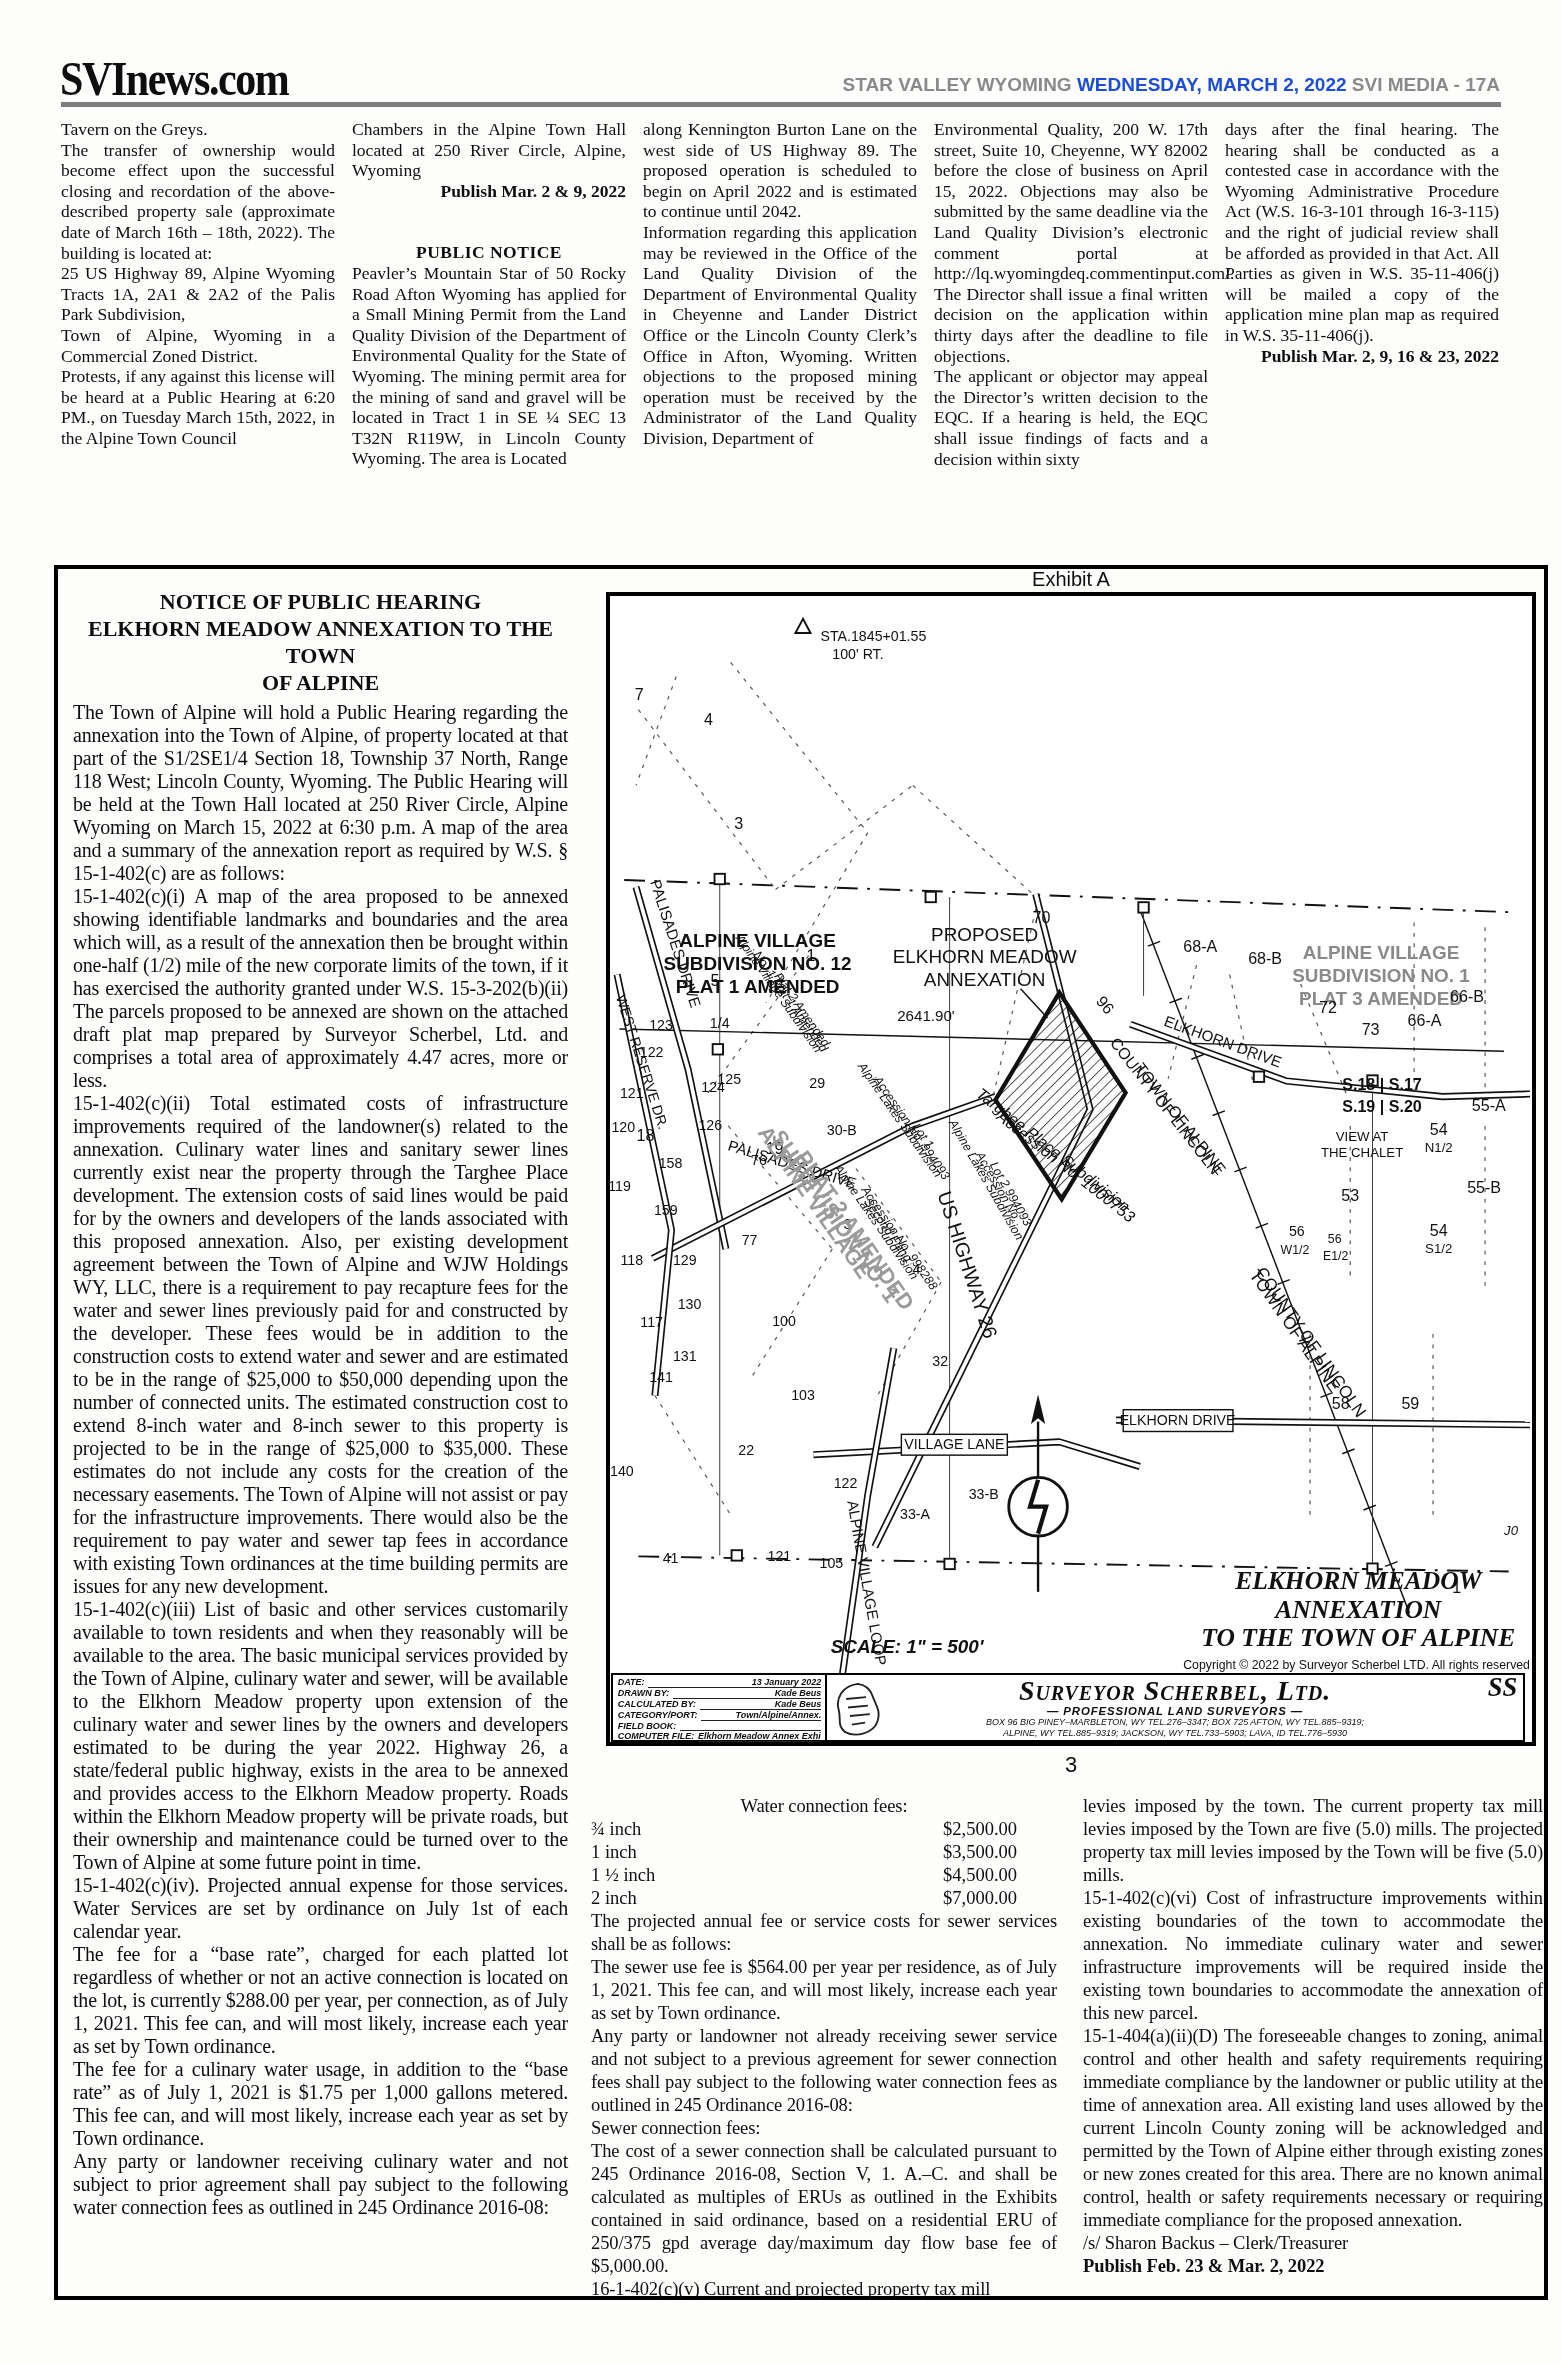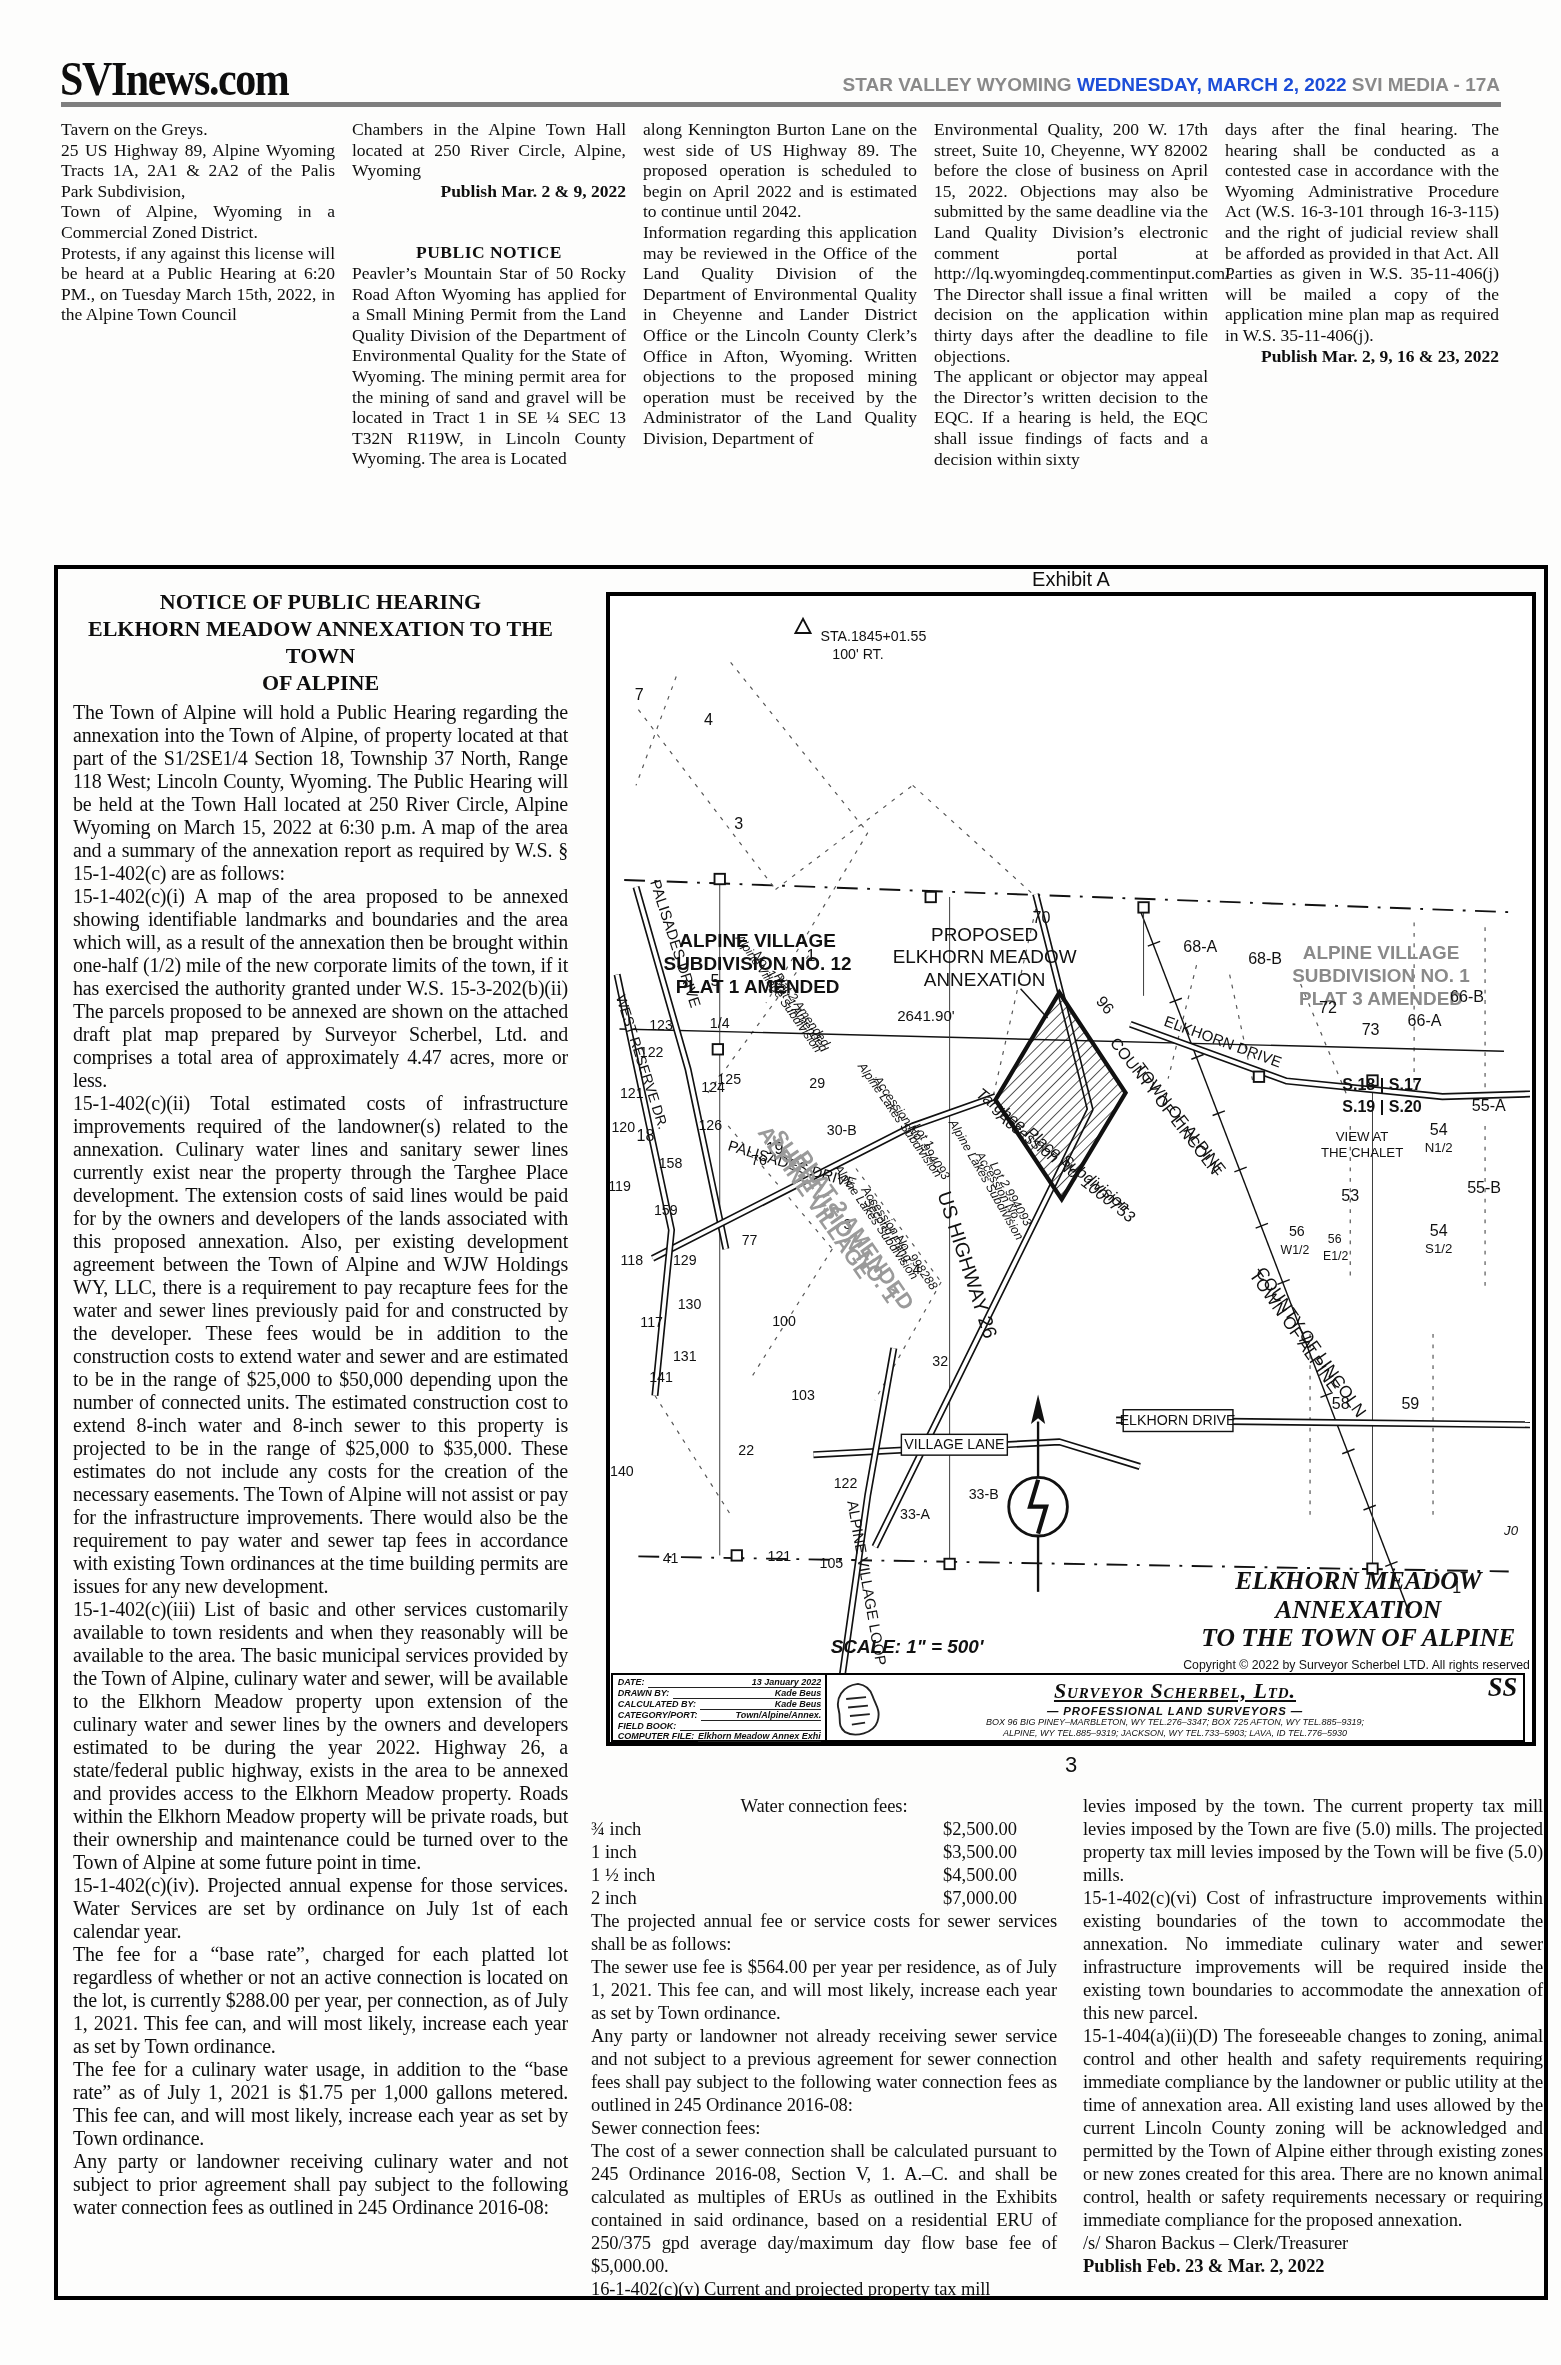--- a/index.html
+++ b/index.html
@@ -31,21 +31,21 @@
   .map-frame svg { position:absolute; left:0; top:0; }
 
   .titleblock { position:absolute; left:611px; top:1673px; width:914px; height:69px; border:2.8px solid #000;
                 display:flex; background:#fff; font-family:"Liberation Sans", sans-serif; }
   .tb-left { width:214px; border-right:2.8px solid #000; padding:1.9px 3.8px 0.9px 4.7px; display:flex; flex-direction:column; justify-content:space-between; }
   .tb-row { display:flex; font-size:9px; font-style:italic; font-weight:700; line-height:10px;text-align:right; }
   .tb-label { white-space:nowrap; margin-right:3.8px; }
   .tb-value { flex:1; border-bottom:0.9px solid #222; font-weight:700; white-space:nowrap; overflow:hidden; }
   .tb-right { position:relative; flex:1; text-align:center; padding-top:1.9px; }
   .firm-name { font-family:"Liberation Serif", serif; font-variant:small-caps; font-style:italic; font-weight:700;
-               font-size:22px; line-height:28px; letter-spacing:0.9px;text-decoration:underline; }
+               font-size:28px; line-height:28px; letter-spacing:0.9px; }
   .firm-sub { font-size:11.4px; font-style:italic; font-weight:700; letter-spacing:0.9px; line-height:12.3px; }
   .firm-addr { font-size:9px; font-style:italic; line-height:10.4px; }
   .tb-logo { position:absolute; left:4.7px; top:4.7px; }
   .tb-monogram { position:absolute; right:5.7px; top:0.9px; font-family:"Liberation Serif", serif; font-style:italic;
                  font-weight:700; font-size:26.5px; line-height:23px; }
   .page3 { position:absolute; left:606px; top:1752px; width:930px; text-align:center;
            font-family:"Liberation Sans", sans-serif; font-size:22px; }
 
   .bcol { position:absolute; top:1795px; font-size:18.5px; line-height:23px; }
   .bcol-mid { left:591px; width:466px; }
@@ -62,20 +62,21 @@
 
   <div class="site-name">SVInews.com</div>
   <div class="header-right">
     <span class="hr-gray">STAR VALLEY WYOMING </span><span class="hr-black">WEDNESDAY, MARCH 2, 2022</span><span class="hr-gray"> SVI MEDIA - 17A</span>
   </div>
   <div class="head-rule"></div>
 
   <div class="top-section">
     <div class="tcol">
       <p>Tavern on the Greys.</p>
+      <p>The transfer of ownership would become effect upon the successful closing and recordation of the above-described property sale (approximate date of March 16th – 18th, 2022).  The building is located at:</p>
       <p>25 US Highway 89, Alpine Wyoming Tracts 1A, 2A1 &amp; 2A2 of the Palis Park Subdivision,</p>
       <p>Town of Alpine, Wyoming in a Commercial Zoned District.</p>
       <p>Protests, if any against this license will be heard at a Public Hearing at 6:20 PM., on Tuesday March 15th, 2022, in the Alpine Town Council</p>
     </div>
     <div class="tcol">
       <p>Chambers in the Alpine Town Hall located at 250 River Circle, Alpine, Wyoming</p>
       <p class="publish">Publish Mar. 2 &amp; 9, 2022</p>
       <p class="notice-head">PUBLIC NOTICE</p>
       <p>Peavler’s Mountain Star of 50 Rocky Road Afton Wyoming has applied for a Small Mining Permit from the Land Quality Division of the Department of Environmental Quality for the State of Wyoming. The mining permit area for the mining of sand and gravel will be located in Tract 1 in SE ¼ SEC 13 T32N R119W, in Lincoln County Wyoming. The area is Located</p>
     </div>

